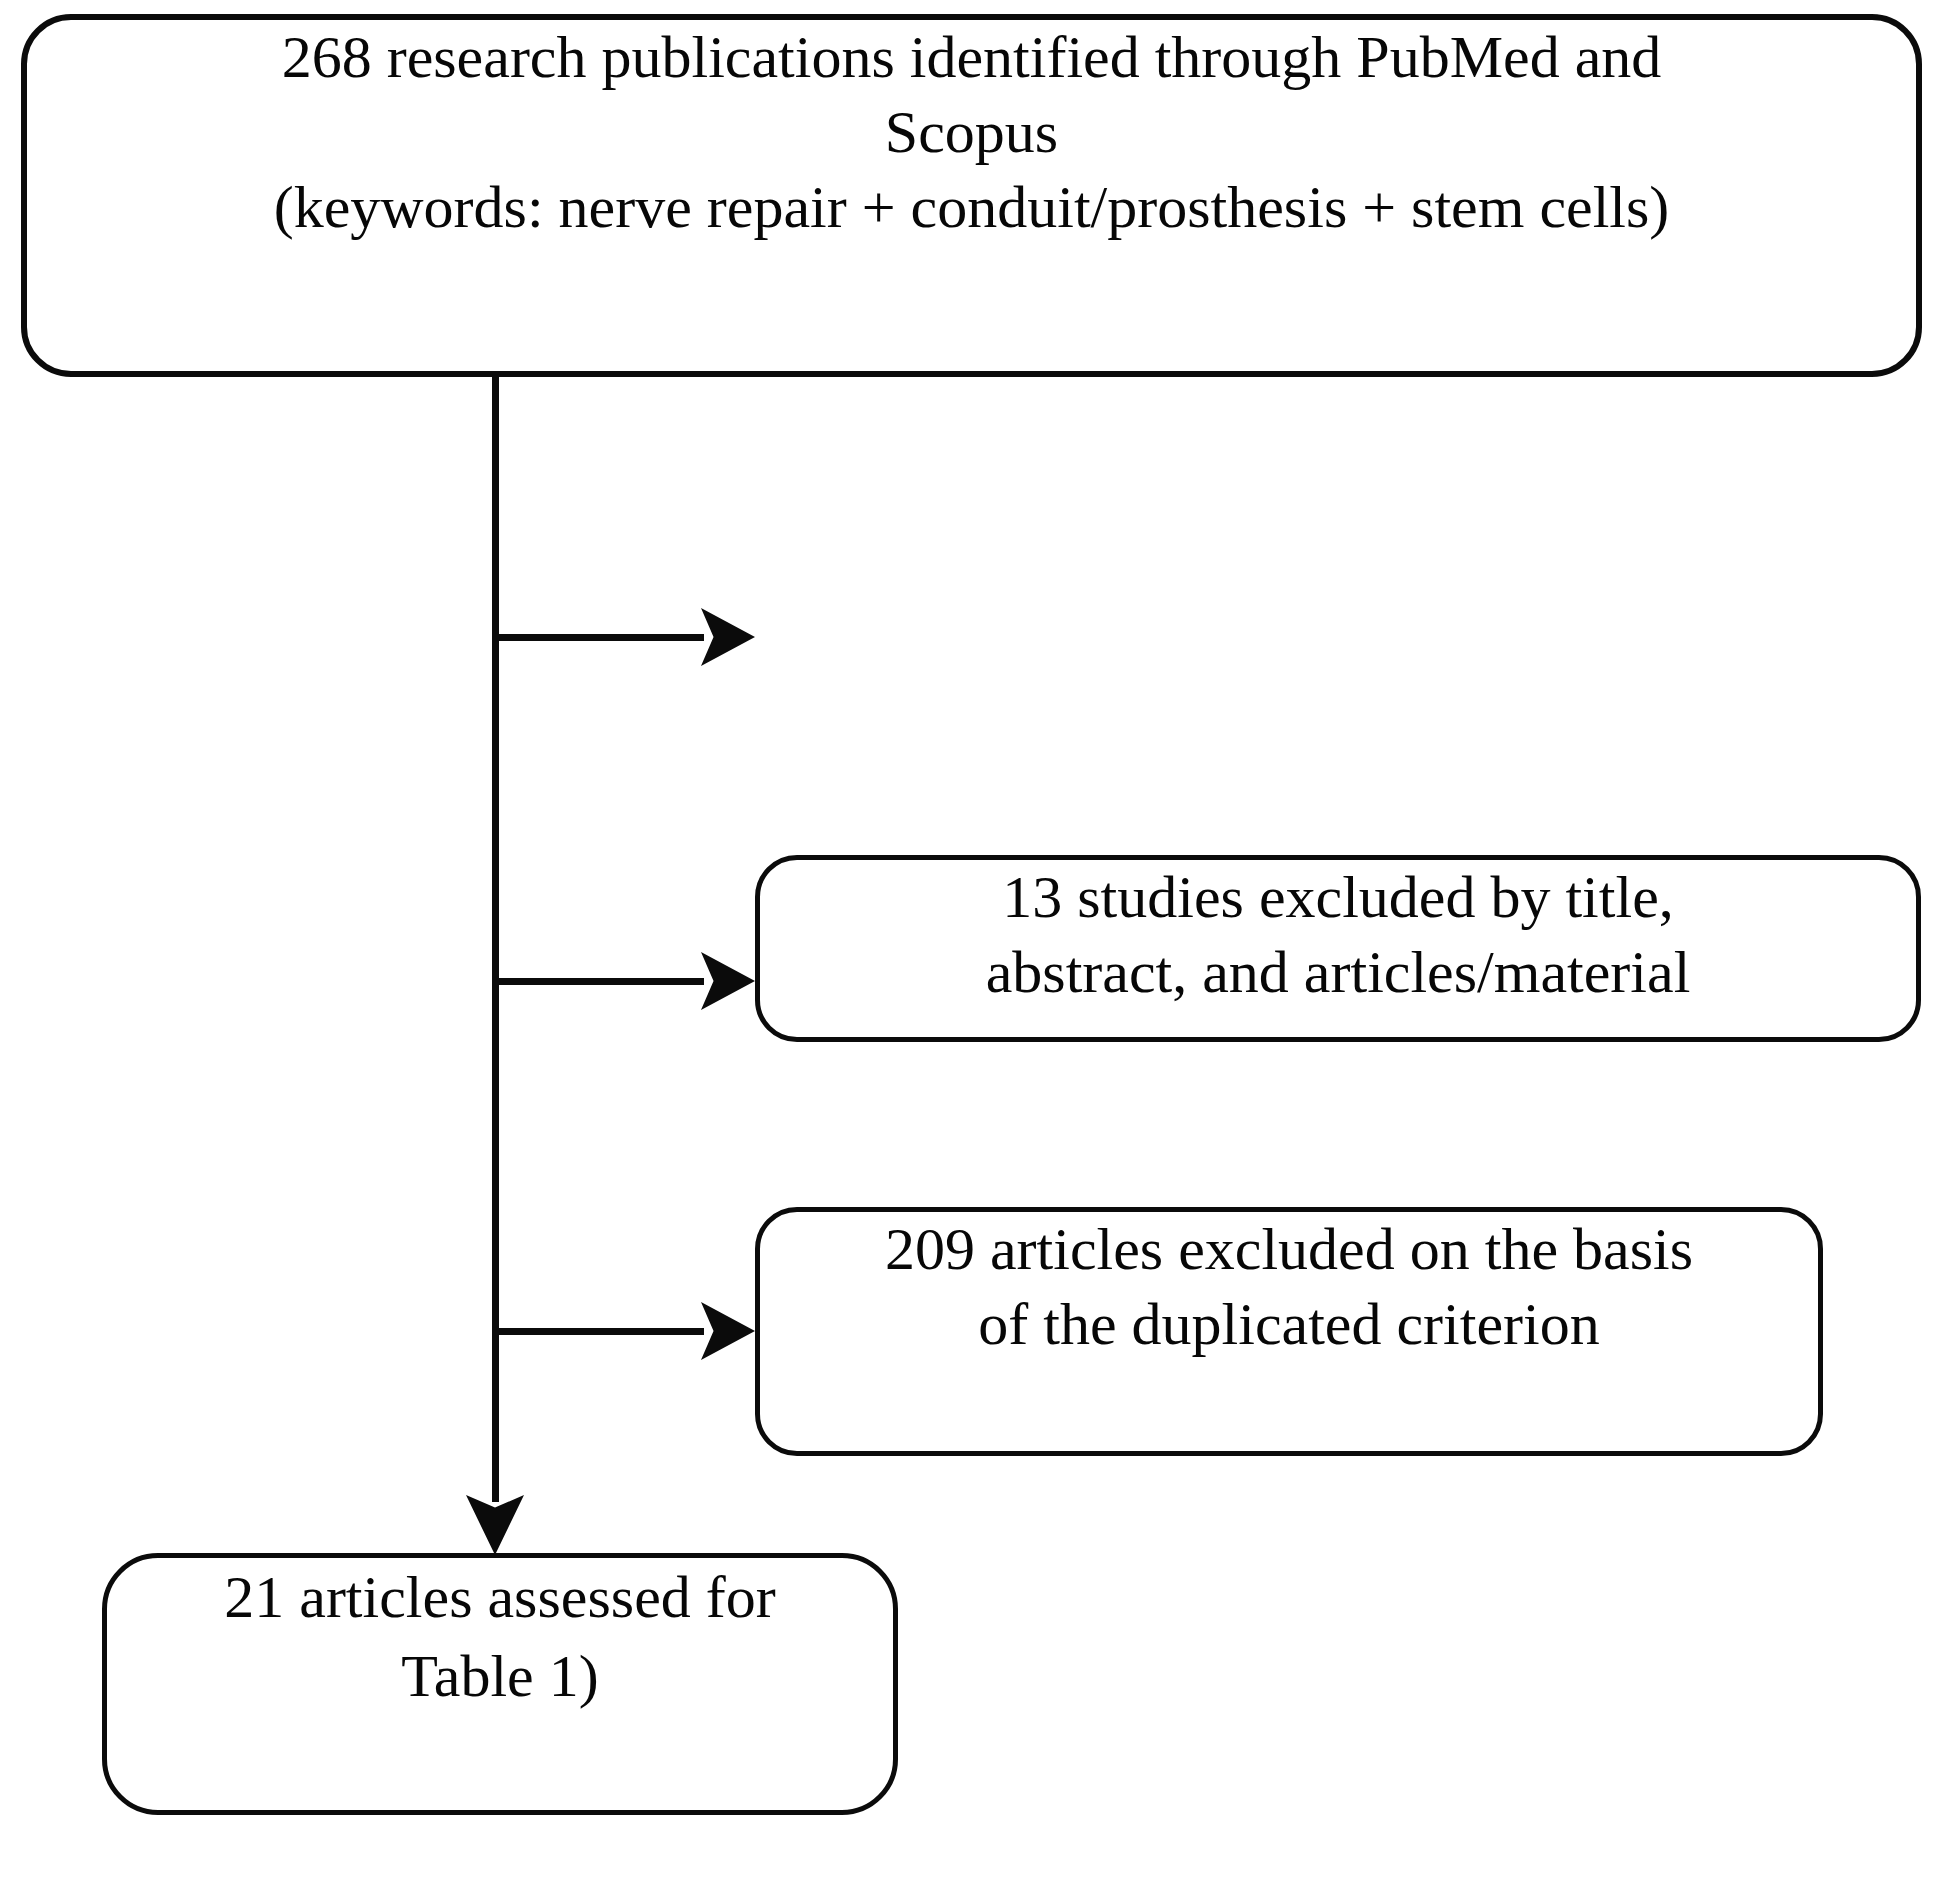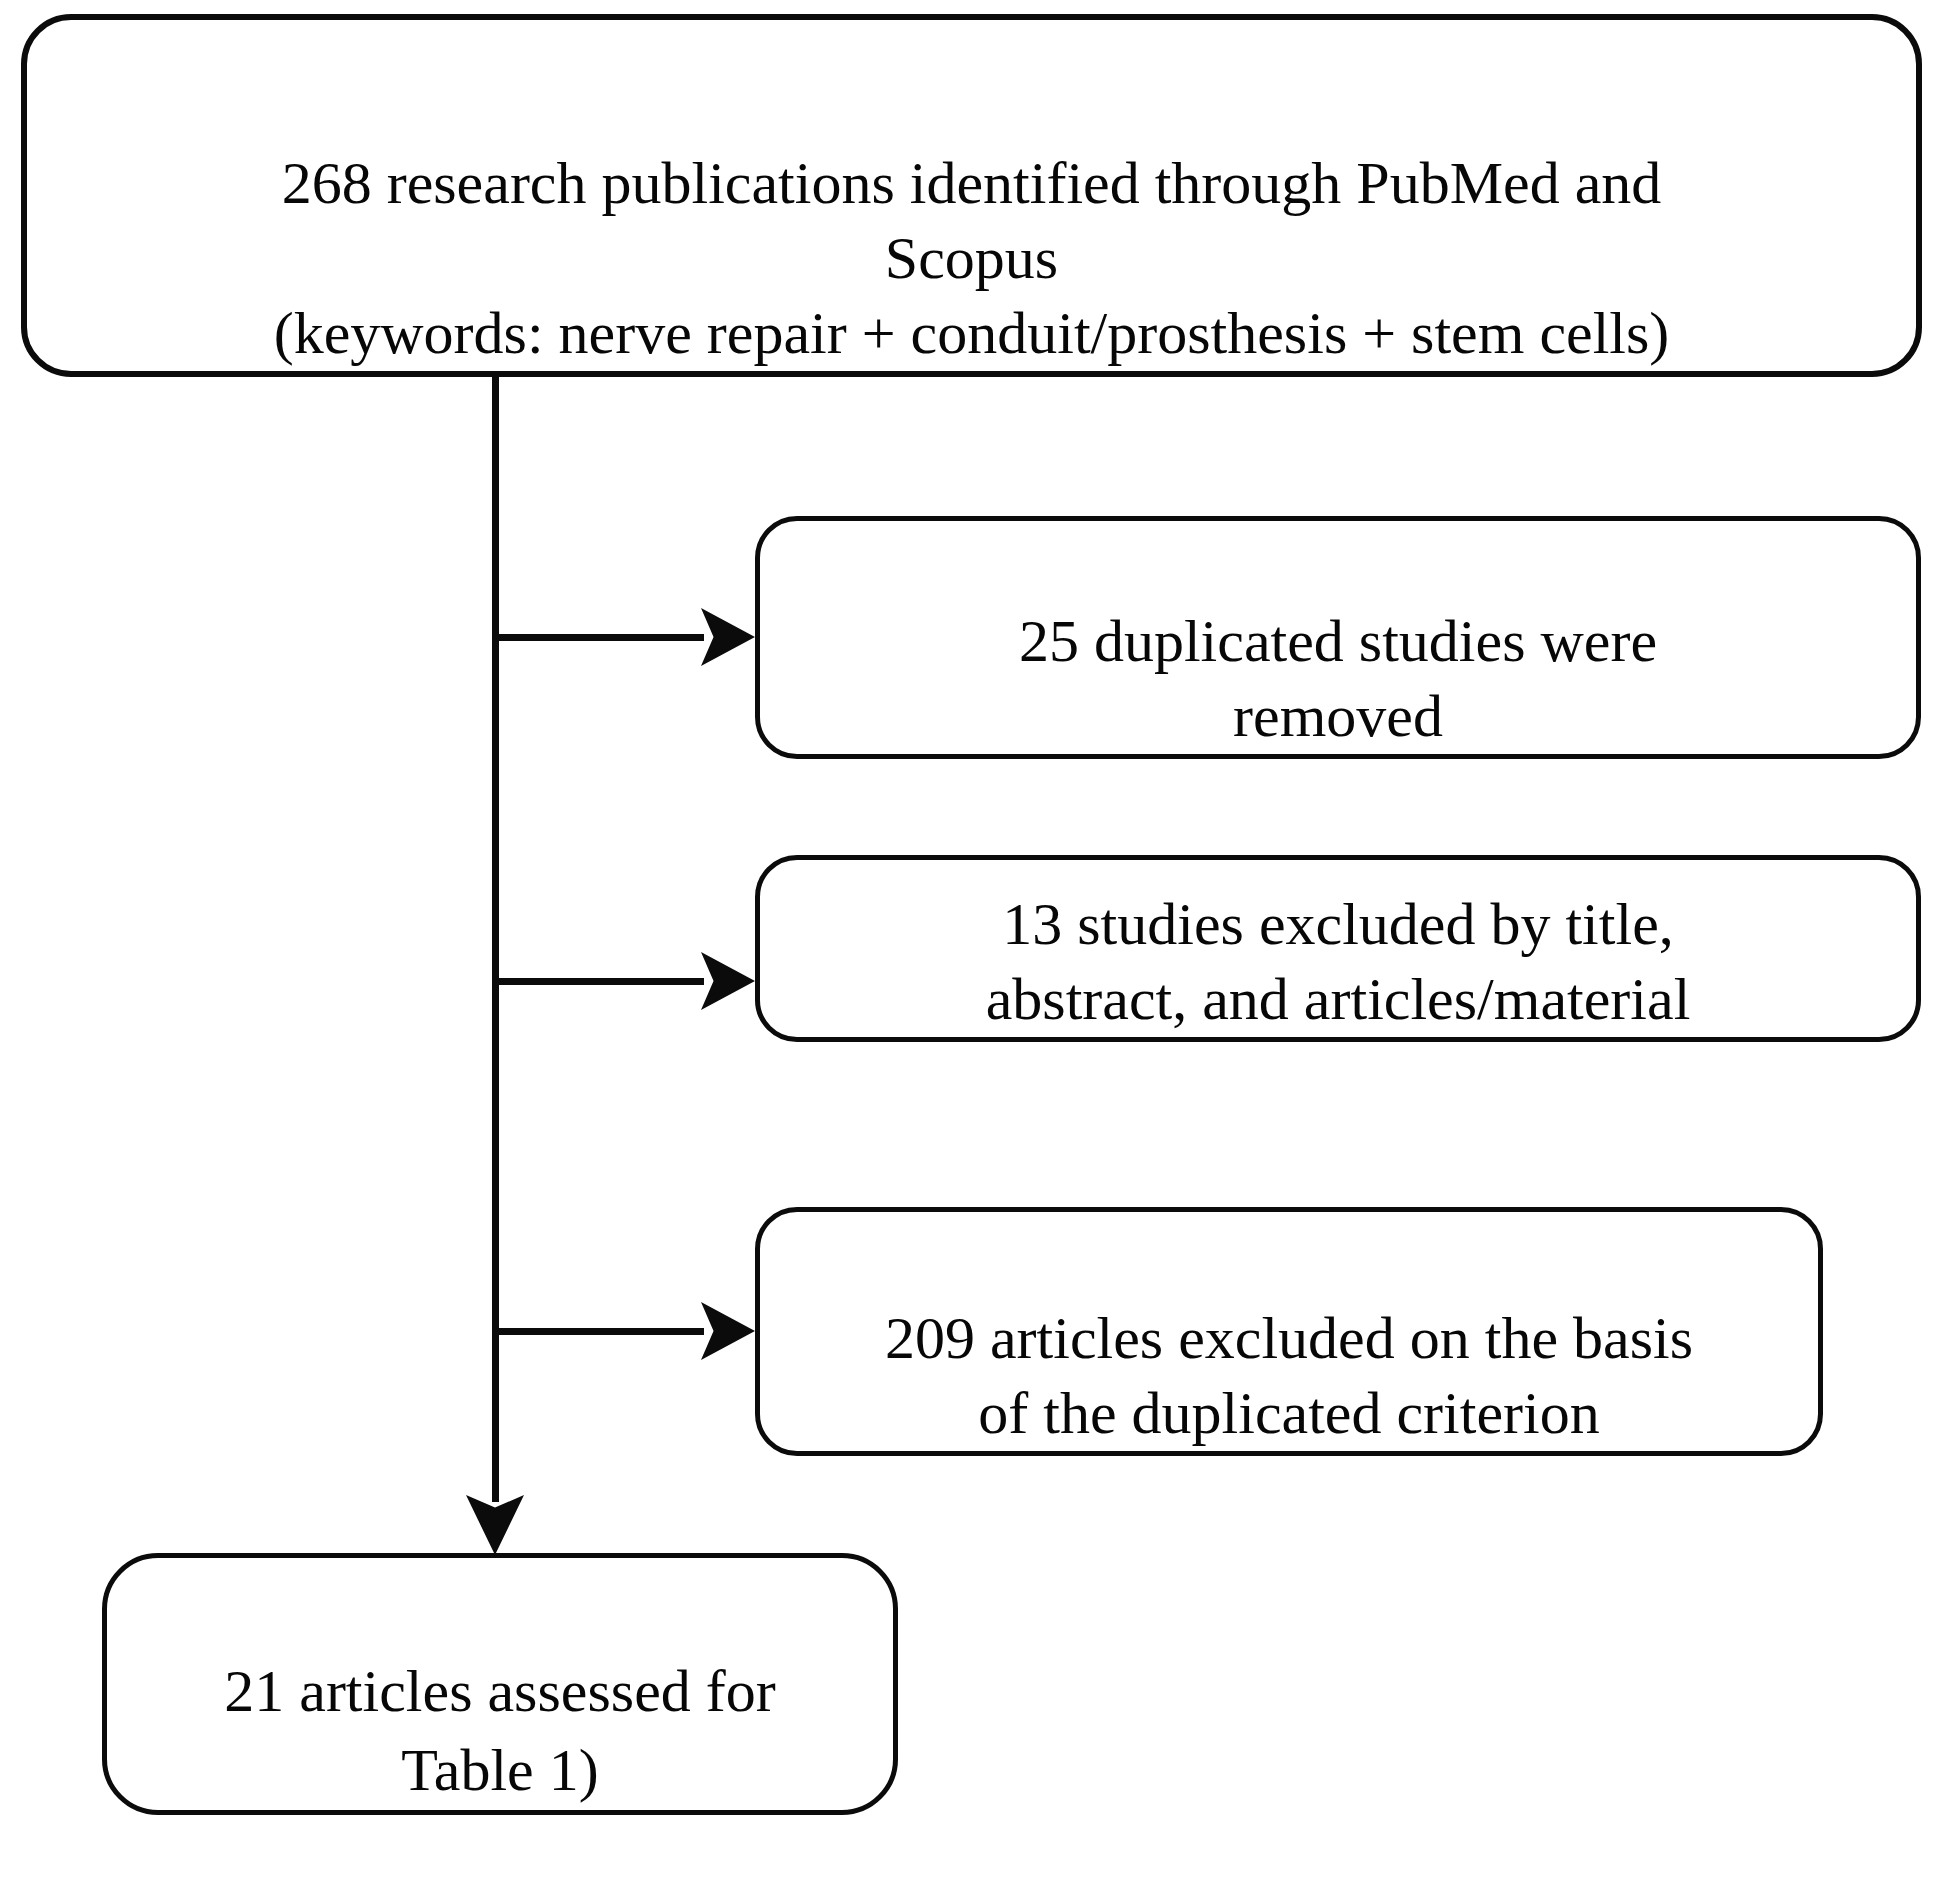--- a/index.html
+++ b/index.html
@@ -15,21 +15,21 @@
     font-family: "Liberation Serif", "DejaVu Serif", serif;
     color: #070707;
   }
   .box {
     position: absolute;
     box-sizing: border-box;
     background: #ffffff;
     border: 5.8px solid #0b0b0b;
     border-radius: 42px;
     display: flex;
-    align-items: flex-end;
+    align-items: flex-start;
     justify-content: center;
     text-align: center;
   }
   .box .txt {
     font-size: 60px;
     line-height: 75px;
     letter-spacing: 0px;
   }
   .box .txt .ln {
     display: block;
@@ -94,26 +94,20 @@
 
   <div class="connector" id="main-vertical"></div>
   <svg class="arrowhead" id="ah-down" viewBox="0 0 60 62">
     <polygon points="0,0 30,62 60,0 30,13"></polygon>
   </svg>
 
   <div class="connector hline" id="branch-duplicates"></div>
   <svg class="arrowhead ah-right" id="ah-duplicates" viewBox="0 0 56 60">
     <polygon points="0,0 56,30 0,60 13,30"></polygon>
   </svg>
-  <div class="box" id="box-duplicates">
-    <div class="txt">
-      <span class="ln">25 duplicated studies were</span>
-      <span class="ln">removed</span>
-    </div>
-  </div>
 
   <div class="connector hline" id="branch-excluded-title"></div>
   <svg class="arrowhead ah-right" id="ah-excluded-title" viewBox="0 0 56 60">
     <polygon points="0,0 56,30 0,60 13,30"></polygon>
   </svg>
   <div class="box" id="box-excluded-title">
     <div class="txt">
       <span class="ln">13 studies excluded by title,</span>
       <span class="ln">abstract, and articles/material</span>
     </div>

